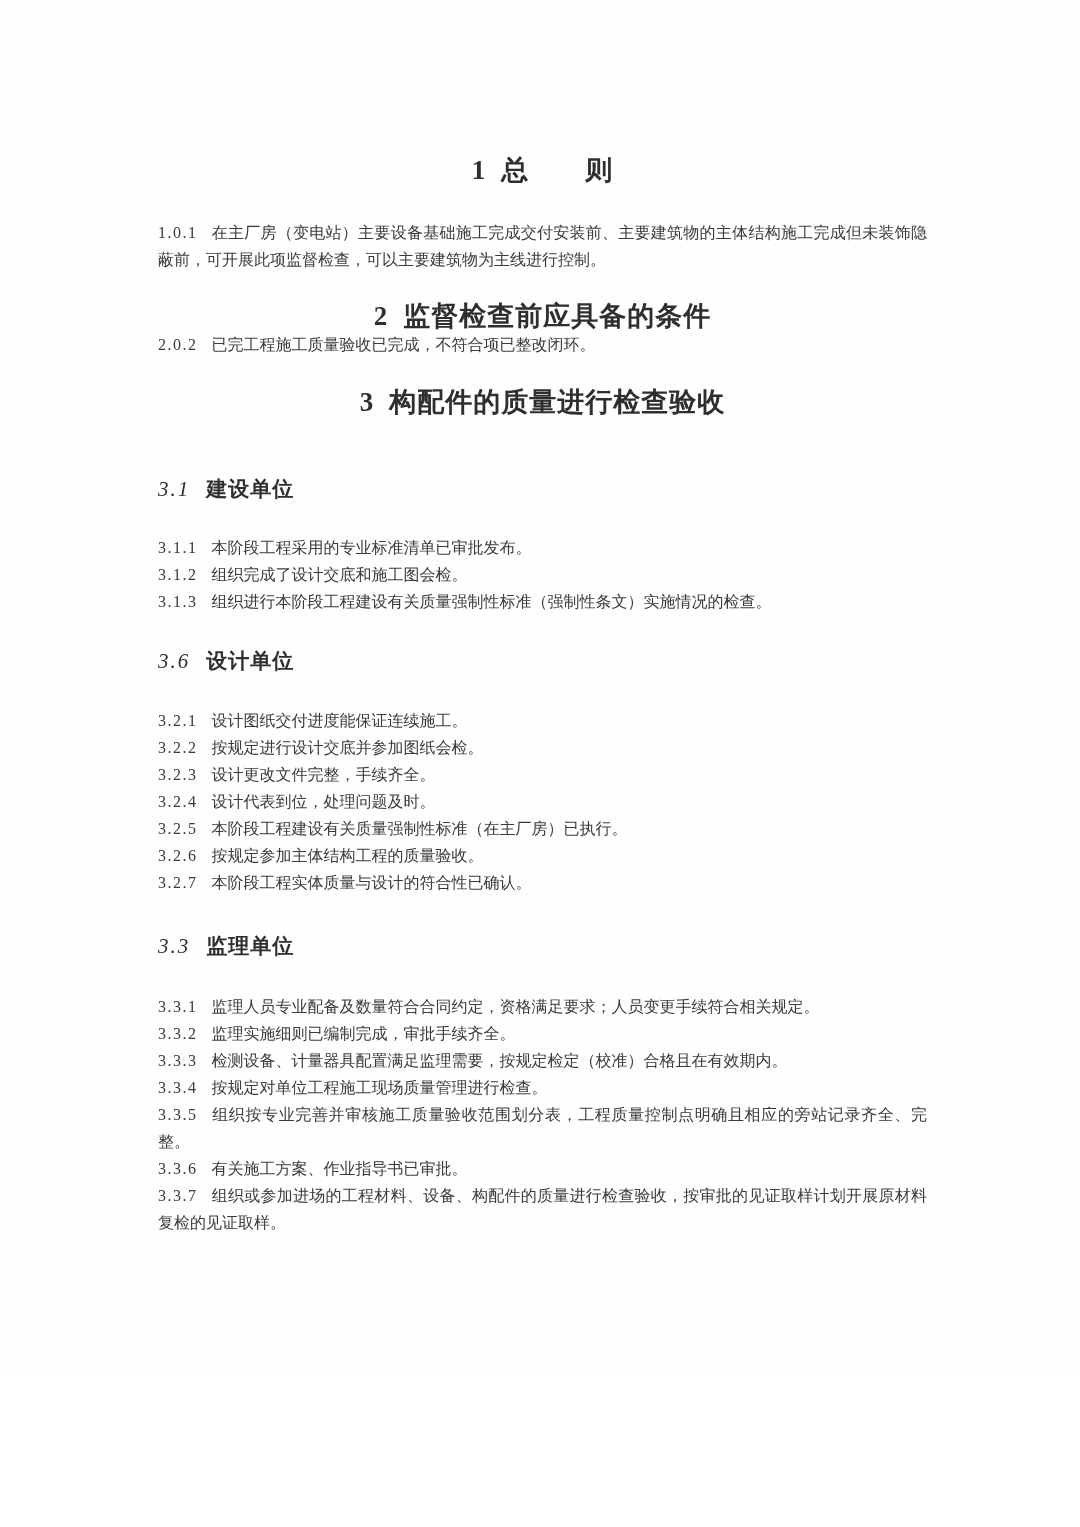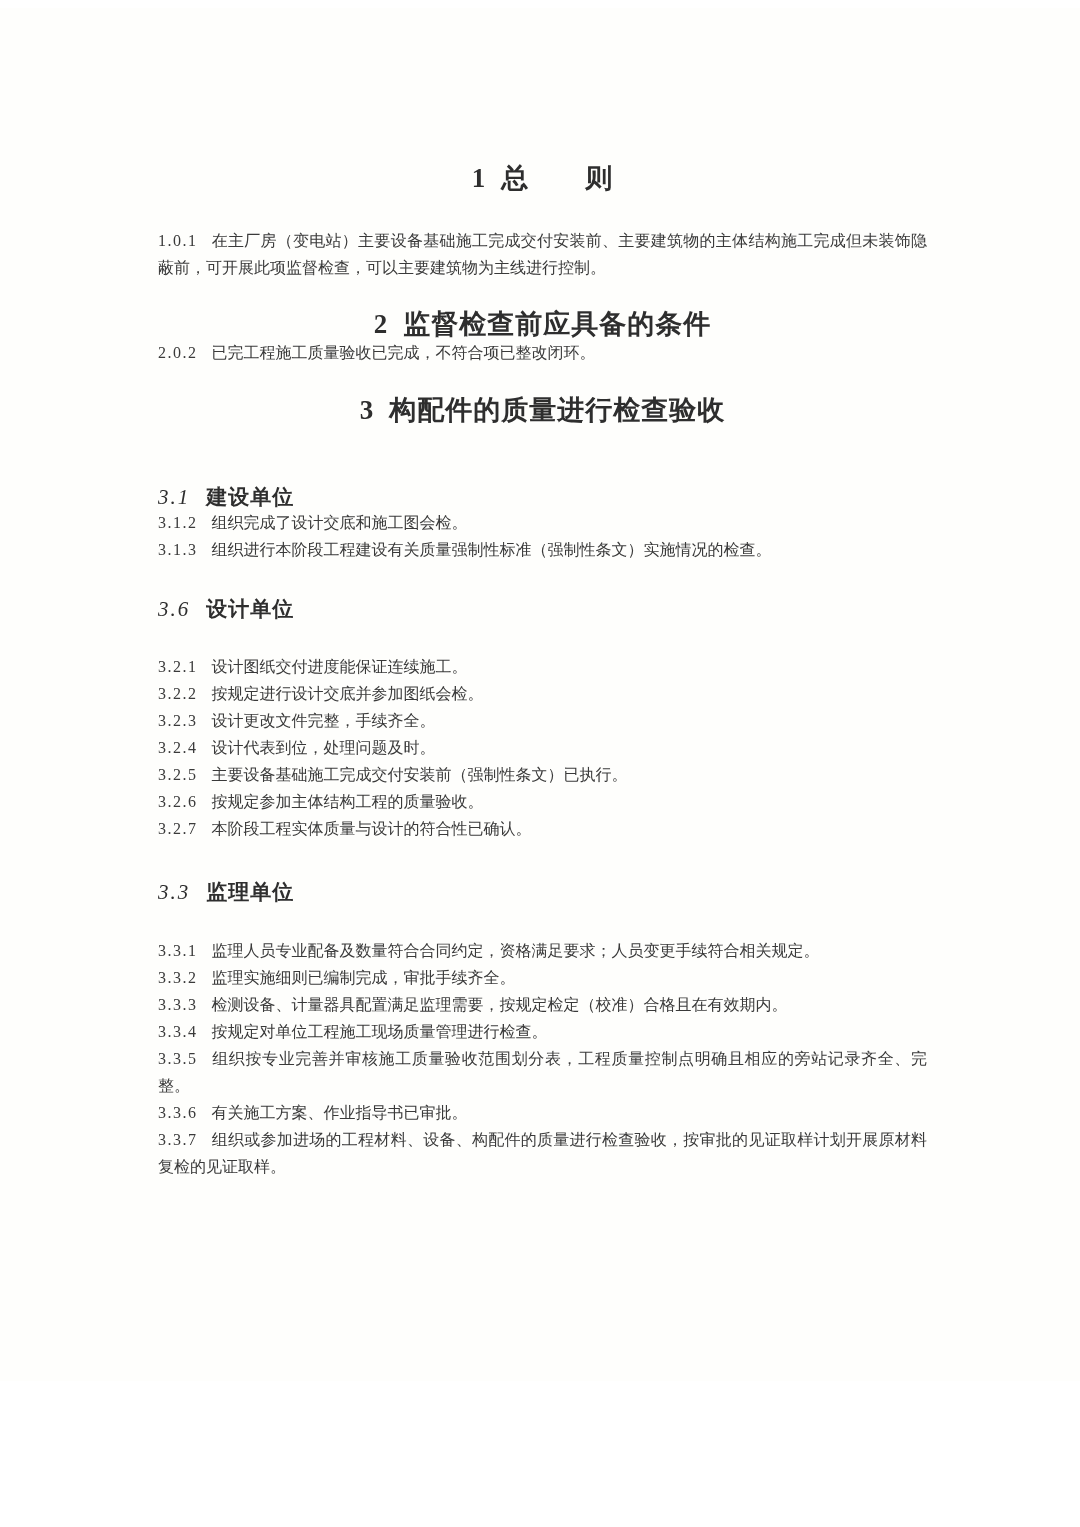--- a/index.html
+++ b/index.html
@@ -1,21 +1,21 @@
 <!DOCTYPE html>
 <html><head>
 <meta charset="utf-8">
 <style>
   * { box-sizing: border-box; }
   html, body { margin: 0; padding: 0; background: #ffffff; }
   .page {
     position: relative;
     width: 1080px;
     height: 1373px;
-    margin: 8px auto;
+    margin: 0 auto;
     background: #fefefc;
     overflow: hidden;
     font-family: "Liberation Serif", "DejaVu Serif", serif;
     color: #363636;
   }
   .content { padding: 0 153px 0 158px; }
 
   .chapter-title {
     text-align: center;
     font-family: "Liberation Sans", "DejaVu Sans", sans-serif;
@@ -42,21 +42,21 @@
     margin: 0;
   }
   .sec-title .sec-num {
     font-family: "Liberation Serif", "DejaVu Serif", serif;
     font-weight: normal;
     letter-spacing: 2px;
     margin-right: 16px;
     font-style: italic;
   }
   .sec-title .sec-label {
-    font-family: Liberation Sans, sans-serif;
+    font-family: Liberation Mono, monospace;
     font-weight: bold;
     letter-spacing: 1px;
   }
   .st-31 { margin-top: 60px; }
   .st-32 { margin-top: 34px; }
   .st-33 { margin-top: 38px; }
 
   .clause {
     margin: 0;
     font-size: 16px;
@@ -118,20 +118,23 @@
       <span class="num">2.0.2</span><span class="txt">已完工程施工质量验收已完成，不符合项已整改闭环。</span>
     </p>
 
     <div class="chapter-title ct-3">
       <span class="ch-num">3</span><span class="ch-text">构配件的质量进行检查验收</span>
     </div>
 
     <div class="sec-title st-31">
       <span class="sec-num">3.1</span><span class="sec-label">建设单位</span>
     </div>
+    <p class="clause grp-31x">
+      <span class="num">3.1.1</span><span class="txt">本阶段工程采用的专业标准清单已审批发布。</span>
+    </p>
     <p class="clause">
       <span class="num">3.1.2</span><span class="txt">组织完成了设计交底和施工图会检。</span>
     </p>
     <p class="clause">
       <span class="num">3.1.3</span><span class="txt">组织进行本阶段工程建设有关质量强制性标准（强制性条文）实施情况的检查。</span>
     </p>
 
     <div class="sec-title st-32">
       <span class="sec-num">3.6</span><span class="sec-label">设计单位</span>
     </div>
@@ -141,21 +144,21 @@
     <p class="clause">
       <span class="num">3.2.2</span><span class="txt">按规定进行设计交底并参加图纸会检。</span>
     </p>
     <p class="clause">
       <span class="num">3.2.3</span><span class="txt">设计更改文件完整，手续齐全。</span>
     </p>
     <p class="clause">
       <span class="num">3.2.4</span><span class="txt">设计代表到位，处理问题及时。</span>
     </p>
     <p class="clause">
-      <span class="num">3.2.5</span><span class="txt">主要设备基础施工完成交付安装前（强制性条文）已执行。</span>
+      <span class="num">3.2.5</span><span class="txt">本阶段工程建设有关质量强制性标准（在主厂房）已执行。</span>
     </p>
     <p class="clause">
       <span class="num">3.2.6</span><span class="txt">按规定参加主体结构工程的质量验收。</span>
     </p>
     <p class="clause">
       <span class="num">3.2.7</span><span class="txt">本阶段工程实体质量与设计的符合性已确认。</span>
     </p>
 
     <div class="sec-title st-33">
       <span class="sec-num">3.3</span><span class="sec-label">监理单位</span>

